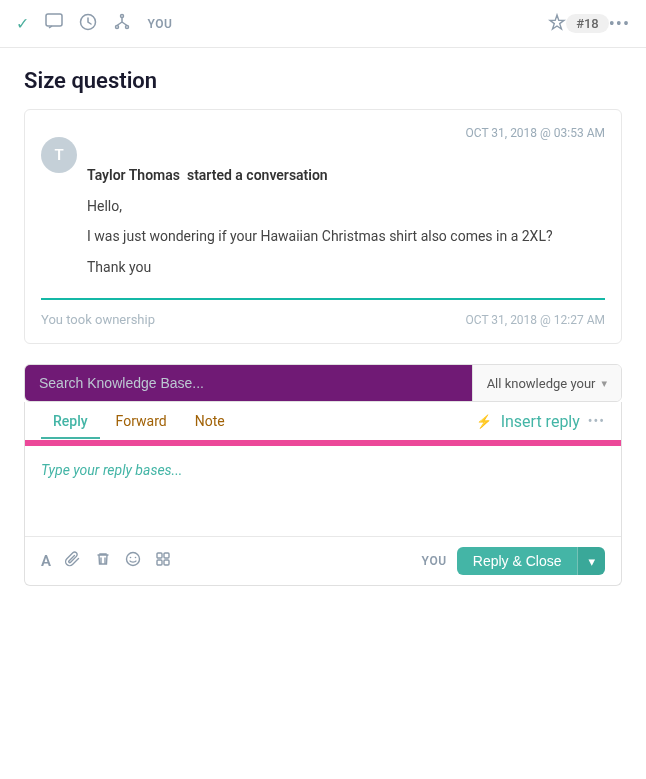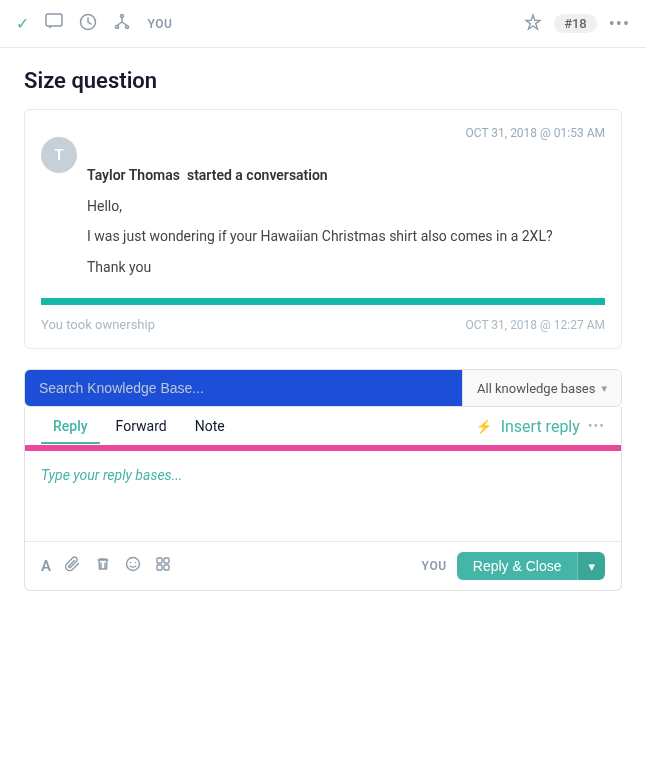--- a/index.html
+++ b/index.html
@@ -38,21 +38,20 @@
     .toolbar-label {
       font-size: 12px;
       font-weight: 600;
       color: #8c9bab;
       letter-spacing: 0.05em;
       text-transform: uppercase;
     }
     .toolbar-right {
       display: flex;
       align-items: center;
-      gap: 12px;
     }
     .badge {
       background: #f0f0f0;
       color: #666;
       border-radius: 12px;
       padding: 2px 10px;
       font-size: 13px;
       font-weight: 500;
     }
     .more-icon {
@@ -123,21 +122,21 @@
     }
     .message-body p {
       margin-bottom: 8px;
     }
     .ownership-row {
       display: flex;
       justify-content: space-between;
       align-items: center;
       margin-top: 20px;
       padding-top: 12px;
-      border-top: 7px solid #14b8a6;
+      border-top: 2px solid #14b8a6;
     }
     .ownership-text {
       font-size: 13px;
       color: #aab8c2;
     }
     .ownership-time {
       font-size: 12px;
       color: #aab8c2;
     }
 
@@ -149,21 +148,21 @@
       border-radius: 6px;
       overflow: hidden;
     }
     .kb-search-input {
       flex: 1;
       border: none;
       outline: none;
       padding: 10px 14px;
       font-size: 14px;
       color: #aab8c2;
-      background: #1d4ed8;
+      background: #701a75;
     }
     .kb-search-input::placeholder {
       color: #bcc8d2;
     }
     .kb-dropdown {
       display: flex;
       align-items: center;
       padding: 10px 14px;
       background: #f9f9f9;
       border-left: 1px solid #e0e0e0;
@@ -197,21 +196,21 @@
     }
     .reply-tabs-left {
       display: flex;
       align-items: center;
       gap: 4px;
     }
     .tab-item {
       padding: 8px 12px;
       font-size: 14px;
       cursor: pointer;
-      color: #0f172a;
+      color: #a16207;
       border-bottom: 2px solid transparent;
       margin-bottom: -1px;
     }
     .tab-item.active {
       color: #44b5a6;
       border-bottom: 2px solid #44b5a6;
       font-weight: 500;
     }
     .reply-tabs-right {
       display: flex;
@@ -348,38 +347,38 @@
 <div class="conversation">
   <div class="message-card">
     <div class="message-header">
       <div class="message-header-left">
         <div class="avatar">T</div>
         <span class="sender-name">
           <span>Taylor Thomas</span>
           &nbsp;<span>started a conversation</span>
         </span>
       </div>
-      <span class="message-time">OCT 31, 2018 @ 01:53 AM</span>
+      <span class="message-time">OCT 31, 2018 @ 03:53 AM</span>
     </div>
     <div class="message-body">
       <p>Hello,</p>
       <p>I was just wondering if your Hawaiian Christmas shirt also comes in a 2XL?</p>
       <p>Thank you</p>
     </div>
     <div class="ownership-row">
       <span class="ownership-text">You took ownership</span>
       <span class="ownership-time">OCT 31, 2018 @ 12:27 AM</span>
     </div>
   </div>
 </div>
 
 <div class="kb-search-bar">
   <input class="kb-search-input" type="text" placeholder="Search Knowledge Base..." style="">
   <div class="kb-dropdown">
-    <span>All knowledge bases</span>
+    <span>All knowledge your</span>
     <span class="kb-dropdown-arrow">▾</span>
   </div>
 </div>
 
 <div class="reply-area">
 
   <div class="reply-tabs">
     <div class="reply-tabs-left">
       <span class="tab-item active">Reply</span>
       <span class="tab-item">Forward</span>

